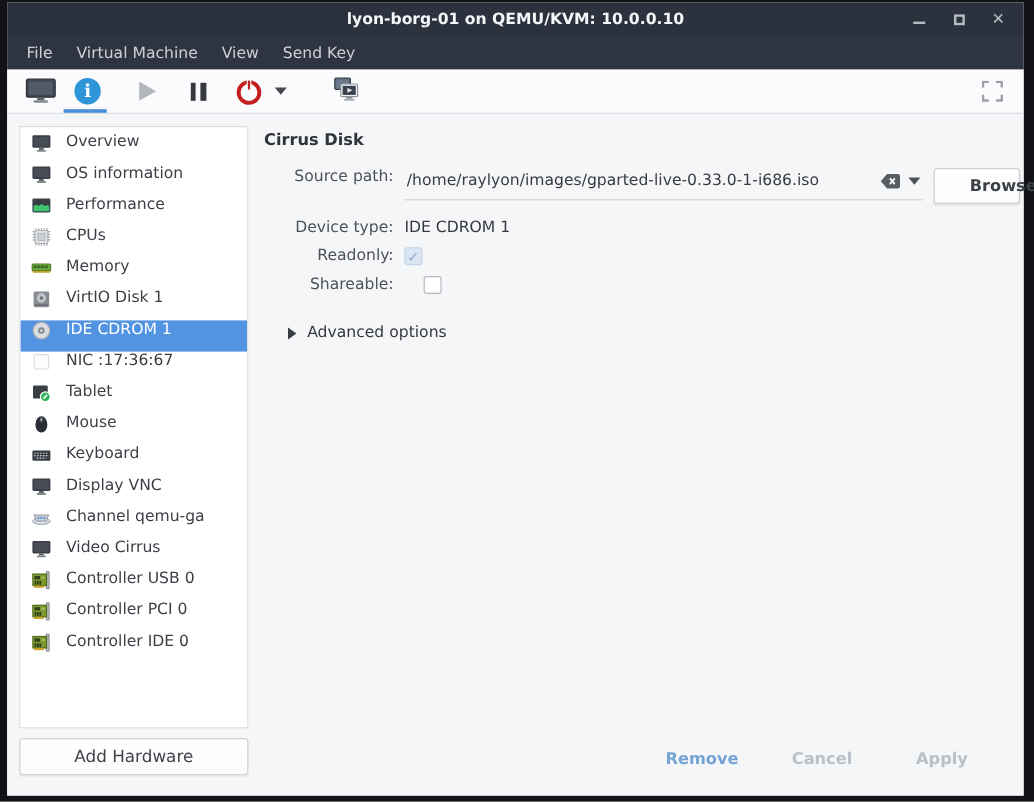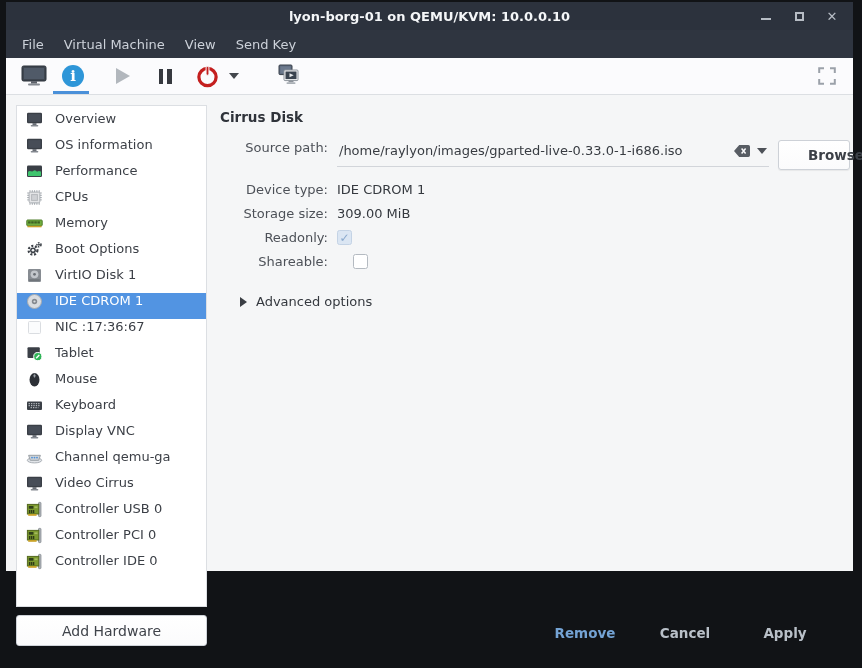--- a/index.html
+++ b/index.html
@@ -1,18 +1,18 @@
 <!DOCTYPE html>
 <html><head>
 <meta charset="utf-8">
 <style>
   * { margin:0; padding:0; box-sizing:border-box; }
   html,body { width:862px; height:668px; overflow:hidden; }
   body { background:#111316; font-family:"DejaVu Sans","Liberation Sans",sans-serif; position:relative; }
-  .window { position:absolute; left:6px; top:2px; width:847px; height:569px; display:flex; flex-direction:column; background:#f5f6f7; }
+  .window { position:absolute; left:6px; top:2px; width:847px; height:661px; display:flex; flex-direction:column; background:#f5f6f7; }
 
   
   .titlebar { height:28px; background:#2c323d; display:flex; align-items:center; justify-content:center; position:relative; flex:0 0 auto; }
   .titlebar .title { color:#f4f6f8; font-size:13px; font-weight:bold; }
   .win-controls { position:absolute; right:10px; top:0; height:28px; display:flex; align-items:center; gap:11px; }
   .wc { width:22px; height:22px; display:flex; align-items:center; justify-content:center; color:#b6bcc4; font-size:13px; cursor:default; }
   .wc-min-glyph { width:10px; height:8px; border-bottom:2px solid #b6bcc4; }
   .wc-max-glyph { width:9px; height:9px; border:2px solid #b6bcc4; }
 
   
@@ -279,26 +279,20 @@
         <span>CPUs</span>
       </div>
       <div class="hw-row">
         <svg width="17" height="17">
             <use href="#ic-mem"></use>
           </svg>
         <span>Memory</span>
       </div>
       <div class="hw-row">
         <svg width="17" height="17">
-            <use href="#ic-gear"></use>
-          </svg>
-        <span>Boot Options</span>
-      </div>
-      <div class="hw-row">
-        <svg width="17" height="17">
             <use href="#ic-disk"></use>
           </svg>
         <span>VirtIO Disk 1</span>
       </div>
       <div class="hw-row selected">
         <svg width="17" height="17">
             <use href="#ic-cdrom"></use>
           </svg>
         <span>IDE CDROM 1</span>
       </div>
@@ -384,24 +378,20 @@
           </div>
           <div class="browse-btn">Browse</div>
         </div>
       </div>
 
       <div class="frow row-device">
         <div class="flabel">Device type:</div>
         <div class="fvalue">IDE CDROM 1</div>
       </div>
 
-      <div class="frow row-storage">
-        <div class="flabel">Storage size:</div>
-        <div class="fvalue">309.00 MiB</div>
-      </div>
 
       <div class="frow row-readonly">
         <div class="flabel">Readonly:</div>
         <div class="checkbox cb-on-disabled checked">
             <span class="mark">✓</span>
           </div>
       </div>
 
       <div class="frow row-shareable">
         <div class="flabel">Shareable:</div>

